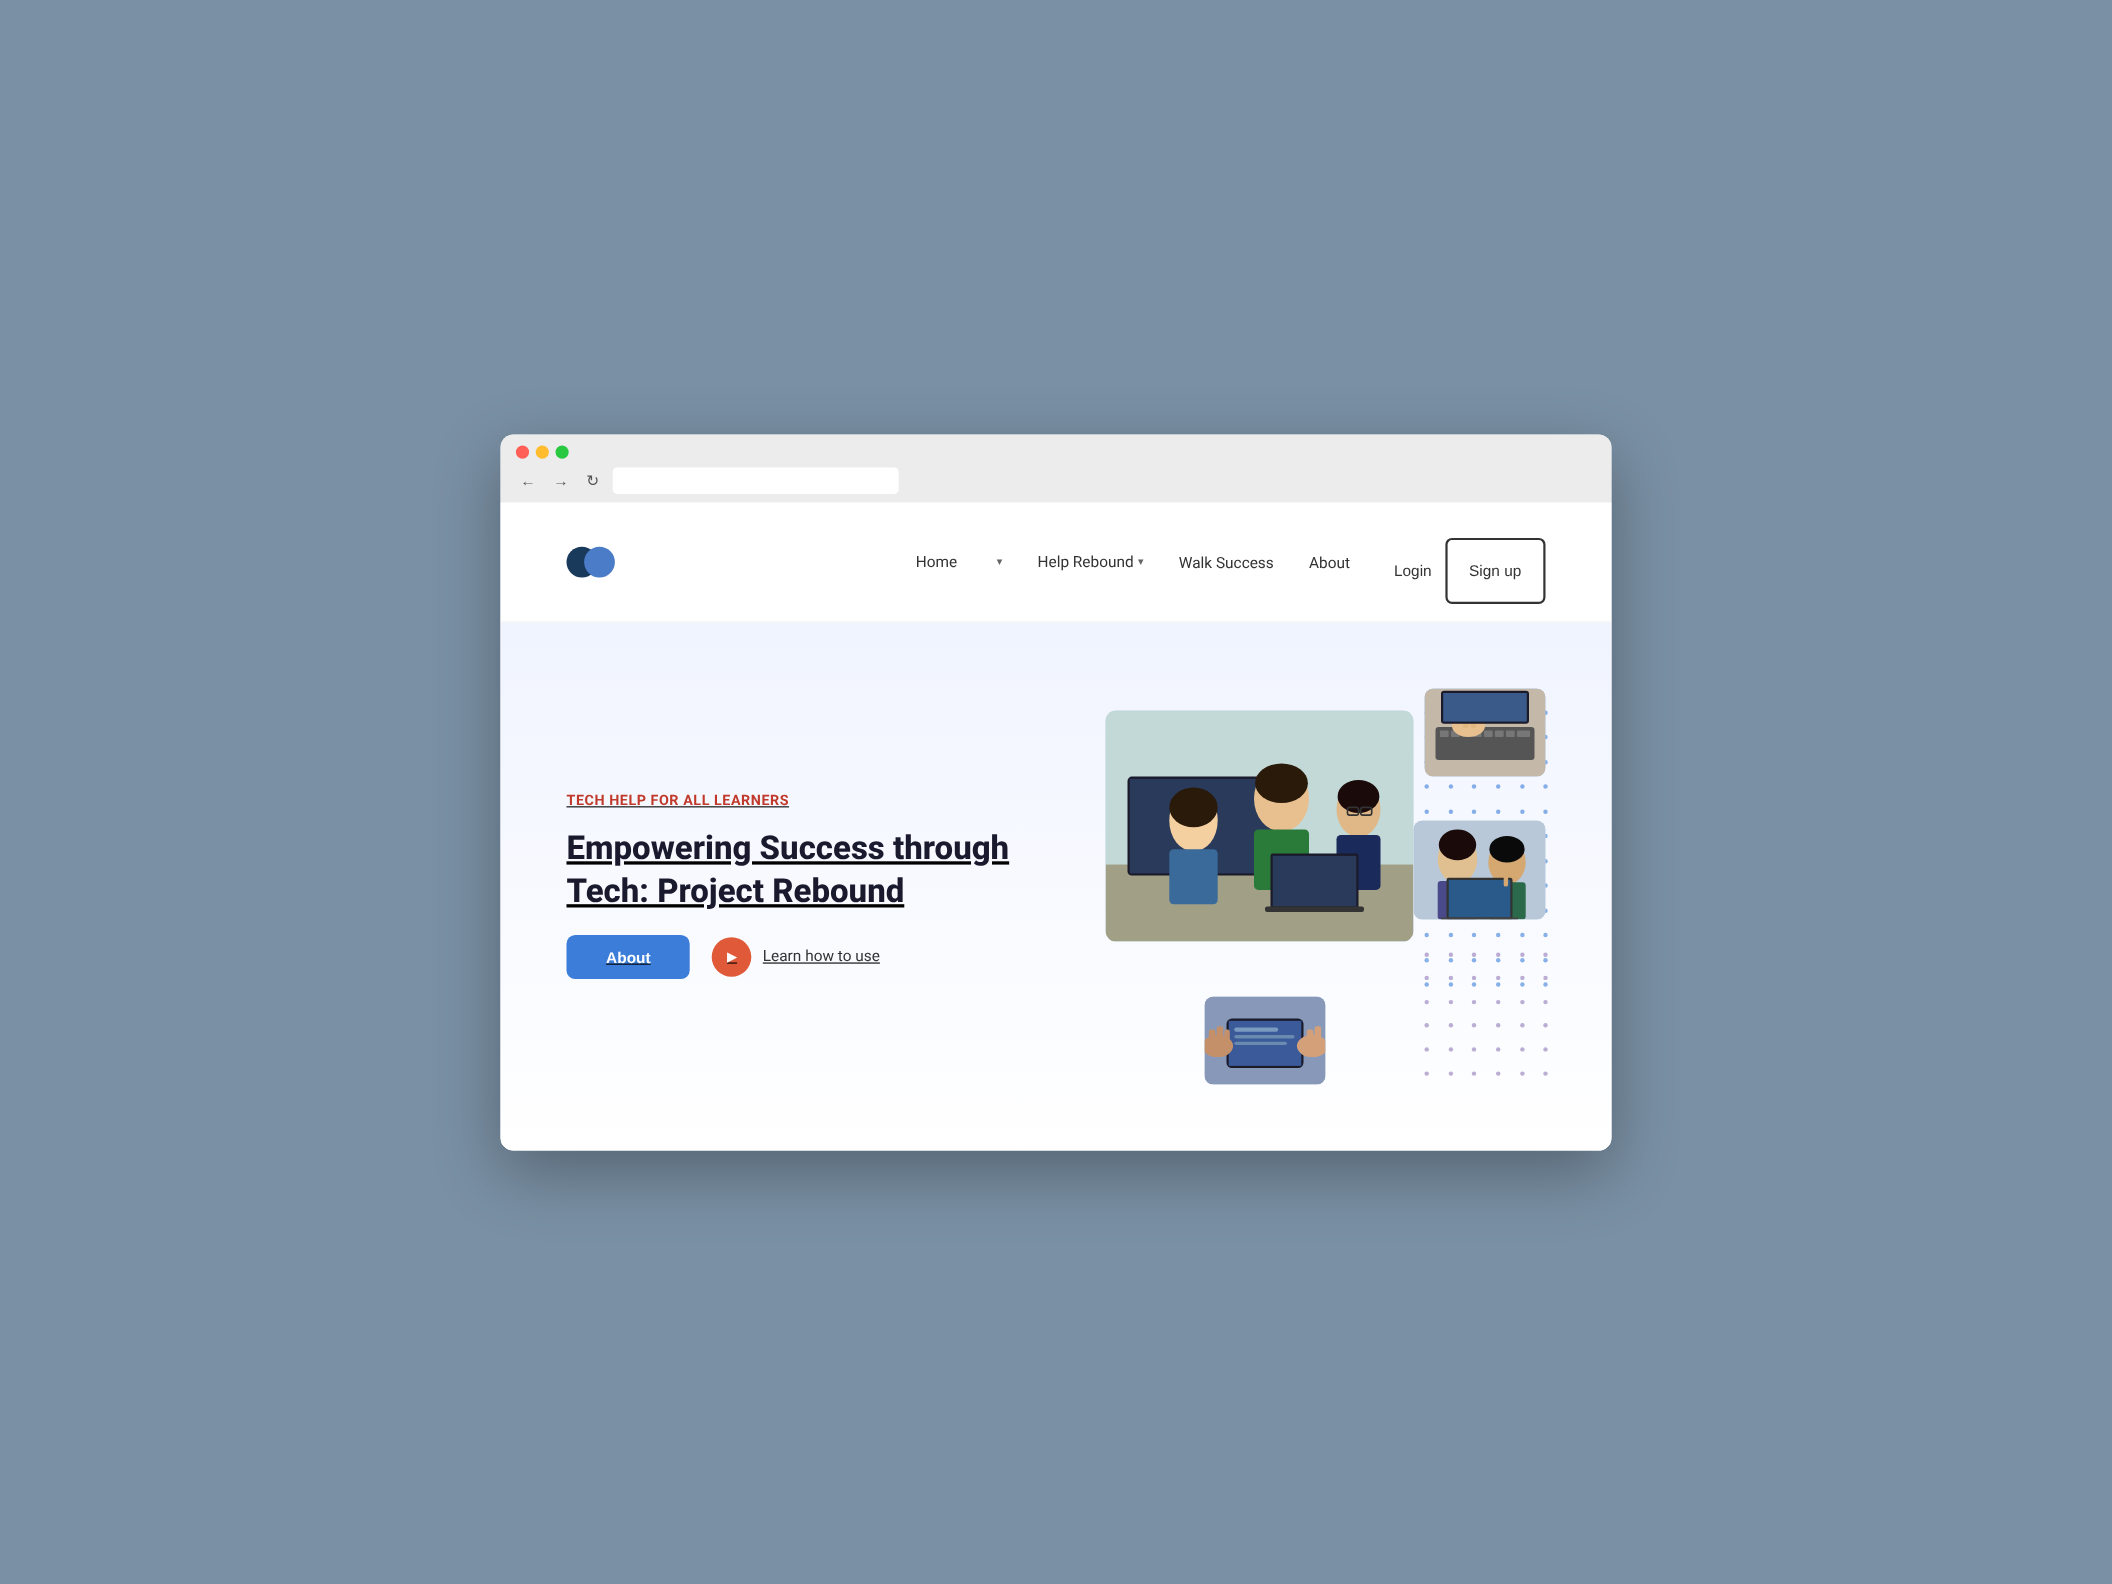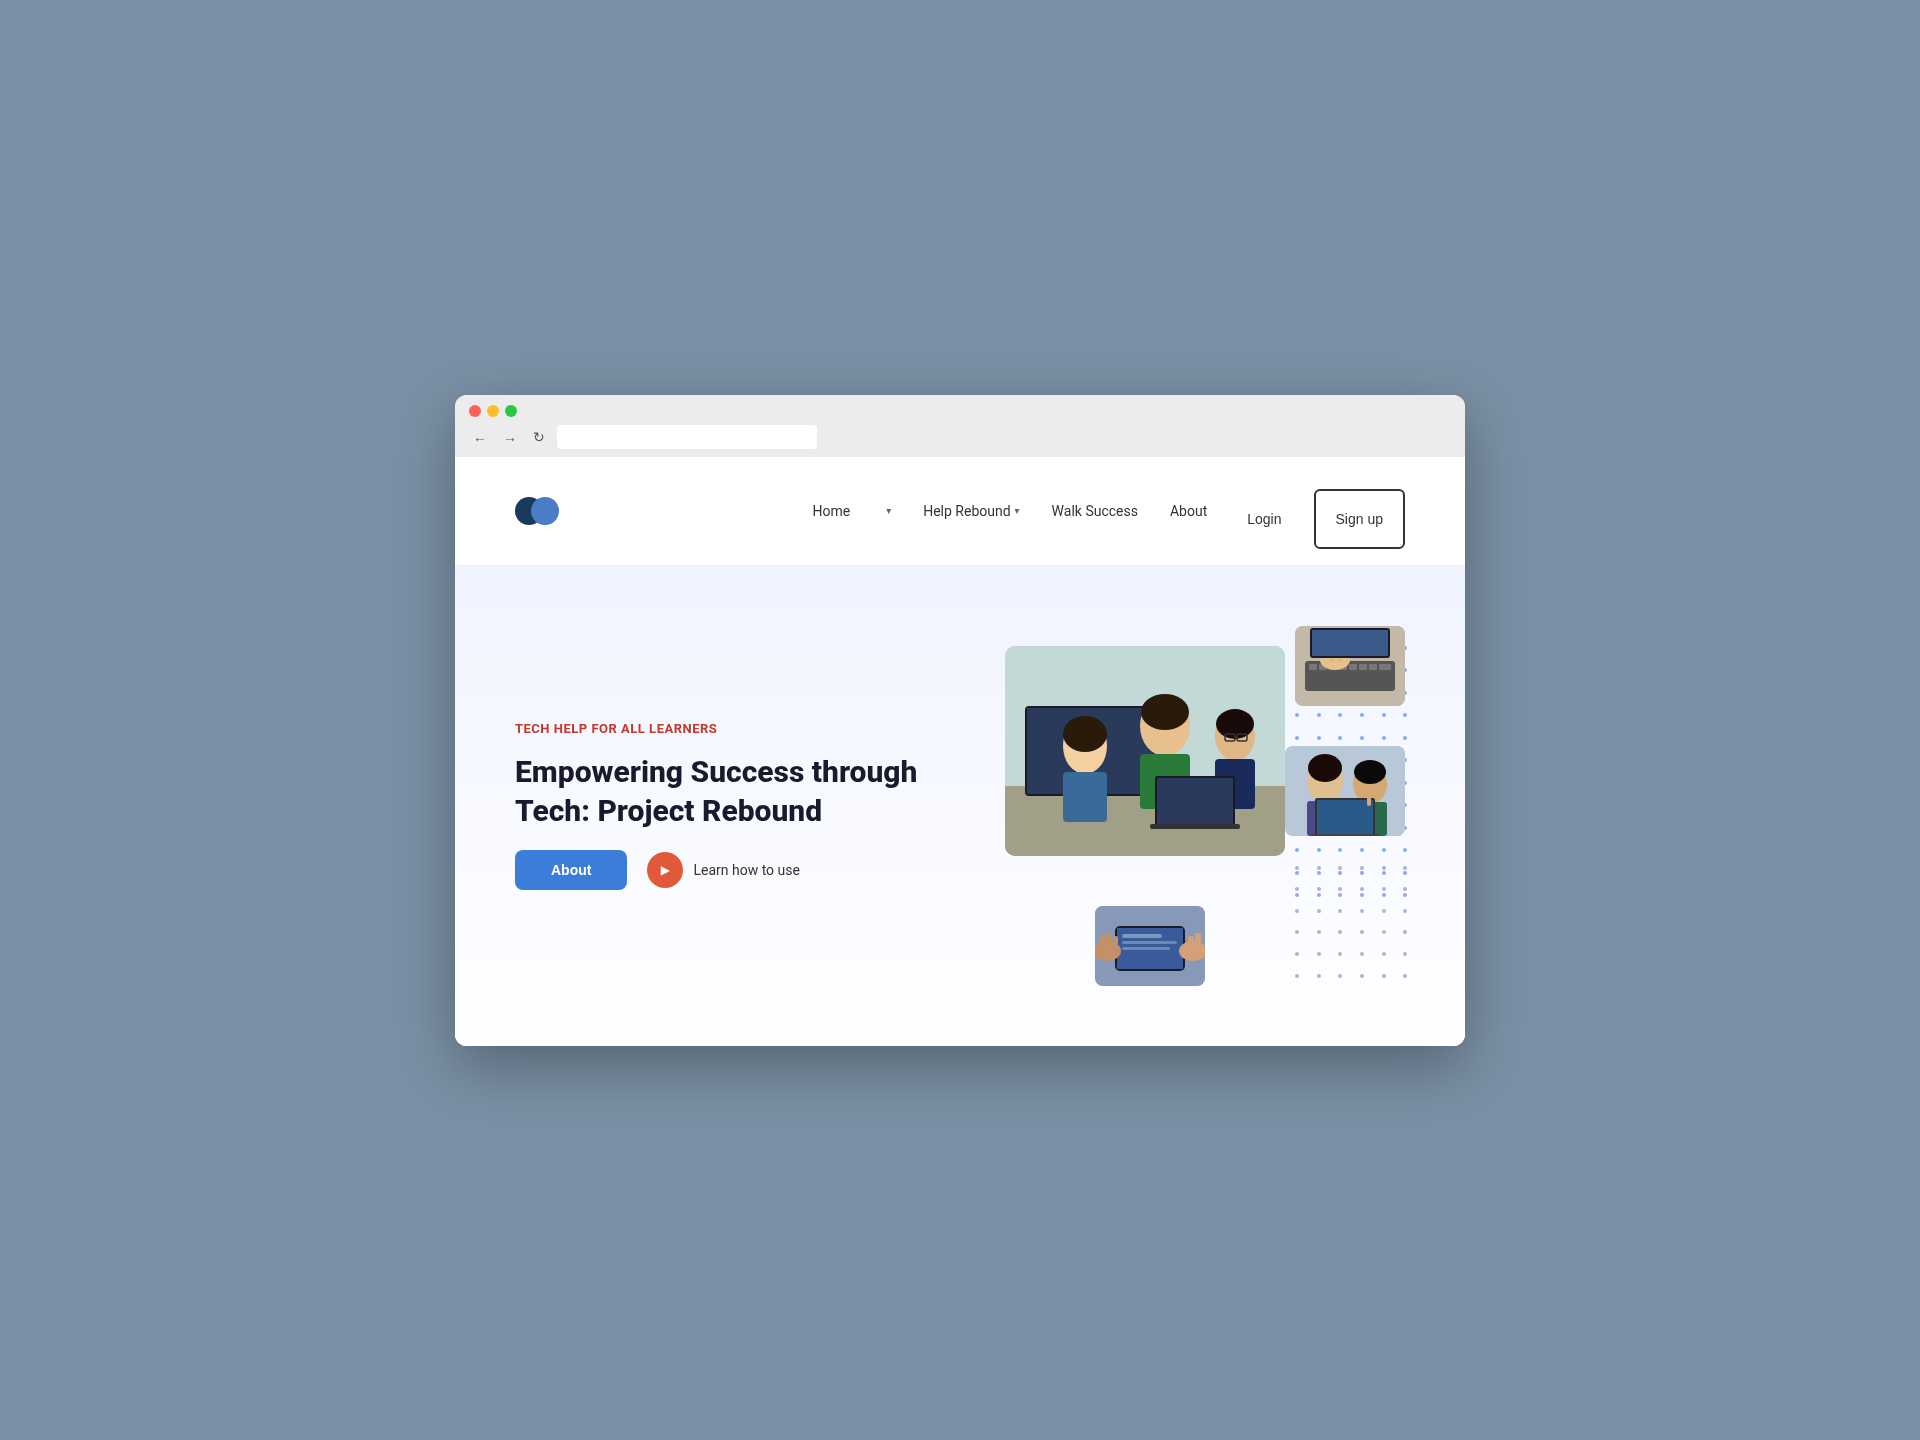--- a/index.html
+++ b/index.html
@@ -141,21 +141,21 @@
     }
 
     .chevron {
       font-size: 10px;
       color: #666;
     }
 
     .nav-auth {
       display: flex;
       align-items: center;
-      gap: 32px;
+      gap: 12px;
       margin-top: 16px;
     }
 
     .btn-login {
       background: none;
       border: none;
       cursor: pointer;
       font-size: 14px;
       font-weight: 500;
       color: #333;
@@ -174,20 +174,21 @@
 
     
     .hero {
       background: linear-gradient(180deg, #f0f4ff 0%, #fff 100%);
       padding: 60px 60px 60px 60px;
       display: flex;
       align-items: center;
       justify-content: space-between;
       min-height: 480px;
       position: relative;
+      text-decoration: underline;
     }
 
     .hero-content {
       max-width: 420px;
       z-index: 1;
     }
 
     .hero-subtitle {
       color: #c0392b;
       font-size: 13px;

